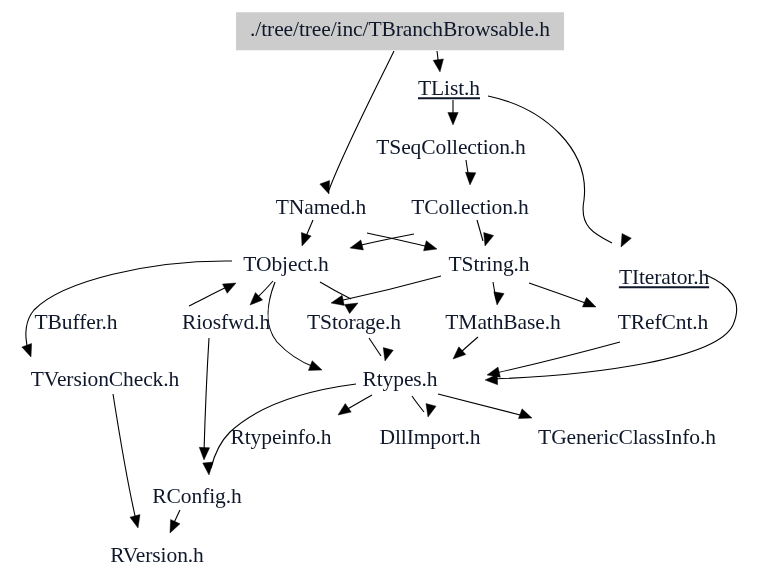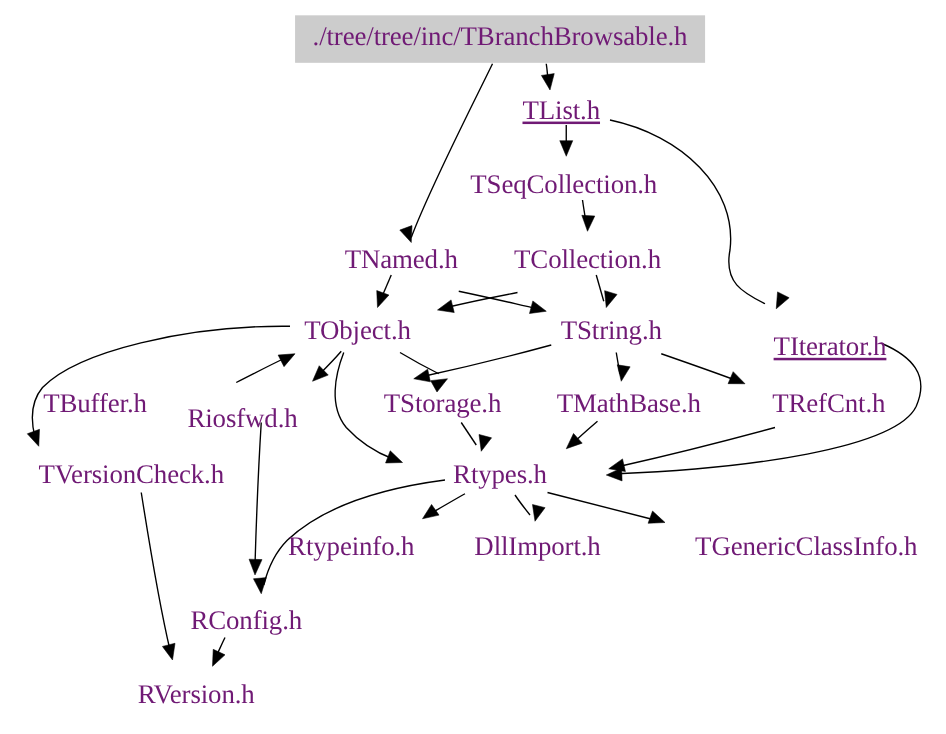--- a/index.html
+++ b/index.html
@@ -29,21 +29,21 @@
   }
   .arrow-head {
     fill: #000000;
     stroke: #000000;
     stroke-width: 0.4;
   }
   .node-label {
     position: absolute;
     font-family: "Liberation Serif", "DejaVu Serif", serif;
     font-size: 21.5px;
-    color: #701a75;
+    color: #0f172a;
     white-space: nowrap;
     line-height: 1;
     transform: translate(-50%, -50%);
     letter-spacing: -0.1px;
   }
   .node-root {
     background: #cccccc;
     padding: 7px 14px 9px 14px;
     font-size: 21.5px;
   }
@@ -171,25 +171,25 @@
   <div id="nodes-layer">
       <div class="node-label node-root" style="left: 400px; top: 31px;">./tree/tree/inc/TBranchBrowsable.h</div>
       <div class="node-label" style="left: 449px; top: 89px; text-decoration: underline;">TList.h</div>
       <div class="node-label" style="left: 451px; top: 148px;">TSeqCollection.h</div>
       <div class="node-label" style="left: 321px; top: 208px;">TNamed.h</div>
       <div class="node-label" style="left: 470px; top: 208px;">TCollection.h</div>
       <div class="node-label" style="left: 286px; top: 265px;">TObject.h</div>
       <div class="node-label" style="left: 489px; top: 265px;">TString.h</div>
       <div class="node-label" style="left: 664px; top: 278px; text-decoration: underline;">TIterator.h</div>
       <div class="node-label" style="left: 76px; top: 323px;">TBuffer.h</div>
-      <div class="node-label" style="left: 194px; top: 323px; margin-top: 12px;">Riosfwd.h</div>
+      <div class="node-label" style="left: 226px; top: 323px;">Riosfwd.h</div>
       <div class="node-label" style="left: 354px; top: 323px;">TStorage.h</div>
       <div class="node-label" style="left: 503px; top: 323px;">TMathBase.h</div>
       <div class="node-label" style="left: 663px; top: 323px;">TRefCnt.h</div>
       <div class="node-label" style="left: 105px; top: 380px; font-family: Liberation Serif, serif;">TVersionCheck.h</div>
       <div class="node-label" style="left: 400px; top: 380px;">Rtypes.h</div>
       <div class="node-label" style="left: 281px; top: 438px;">Rtypeinfo.h</div>
       <div class="node-label" style="left: 430px; top: 438px; text-align: right;">DllImport.h</div>
-      <div class="node-label" style="left: 627px; top: 438px; margin-left: 18px;">TGenericClassInfo.h</div>
+      <div class="node-label" style="left: 627px; top: 438px;">TGenericClassInfo.h</div>
       <div class="node-label" style="left: 197px; top: 497px;">RConfig.h</div>
       <div class="node-label" style="left: 157px; top: 556px;">RVersion.h</div>
     </div>
 </div>
 
 </body></html>

